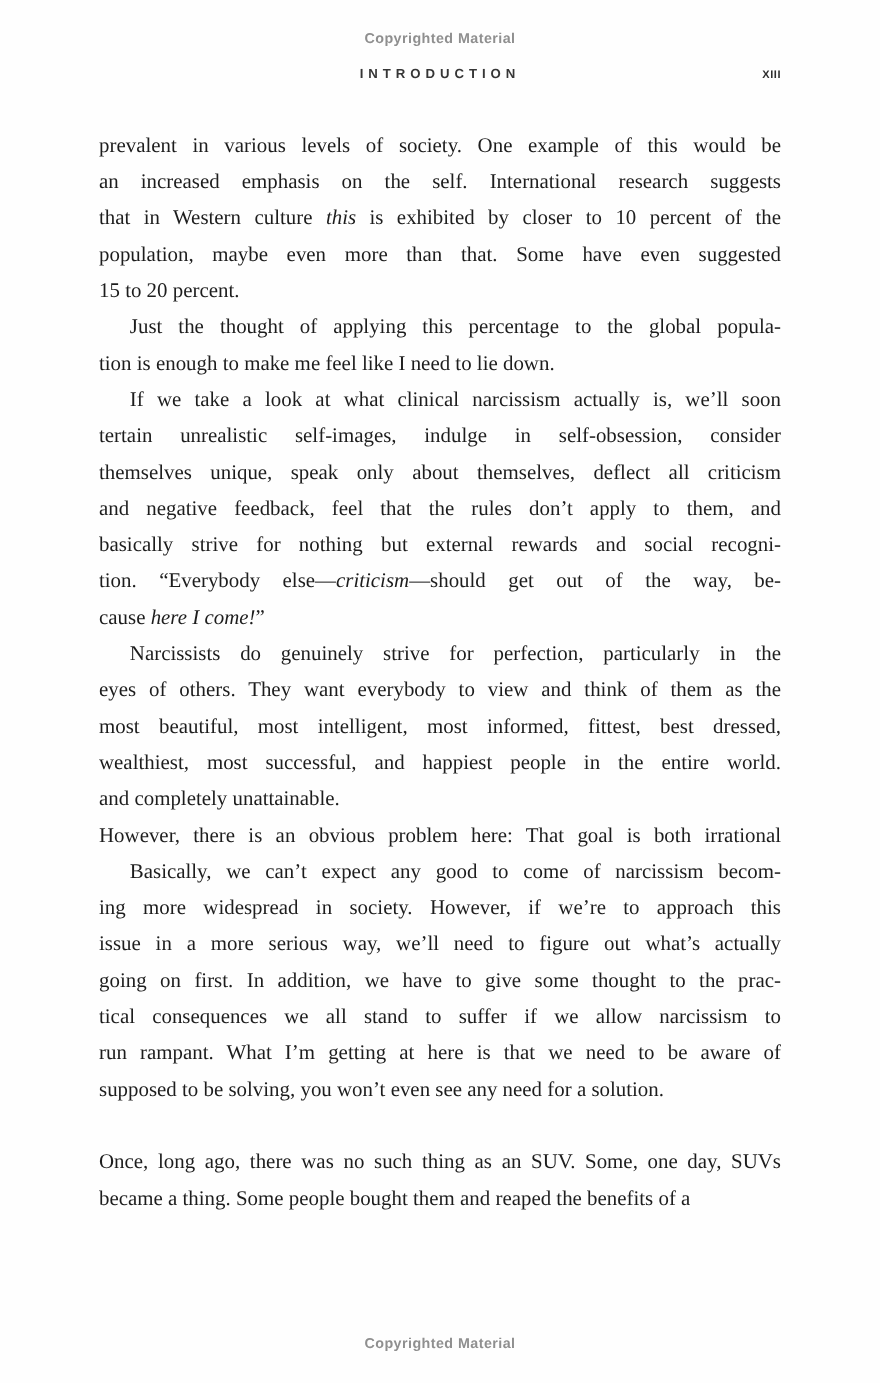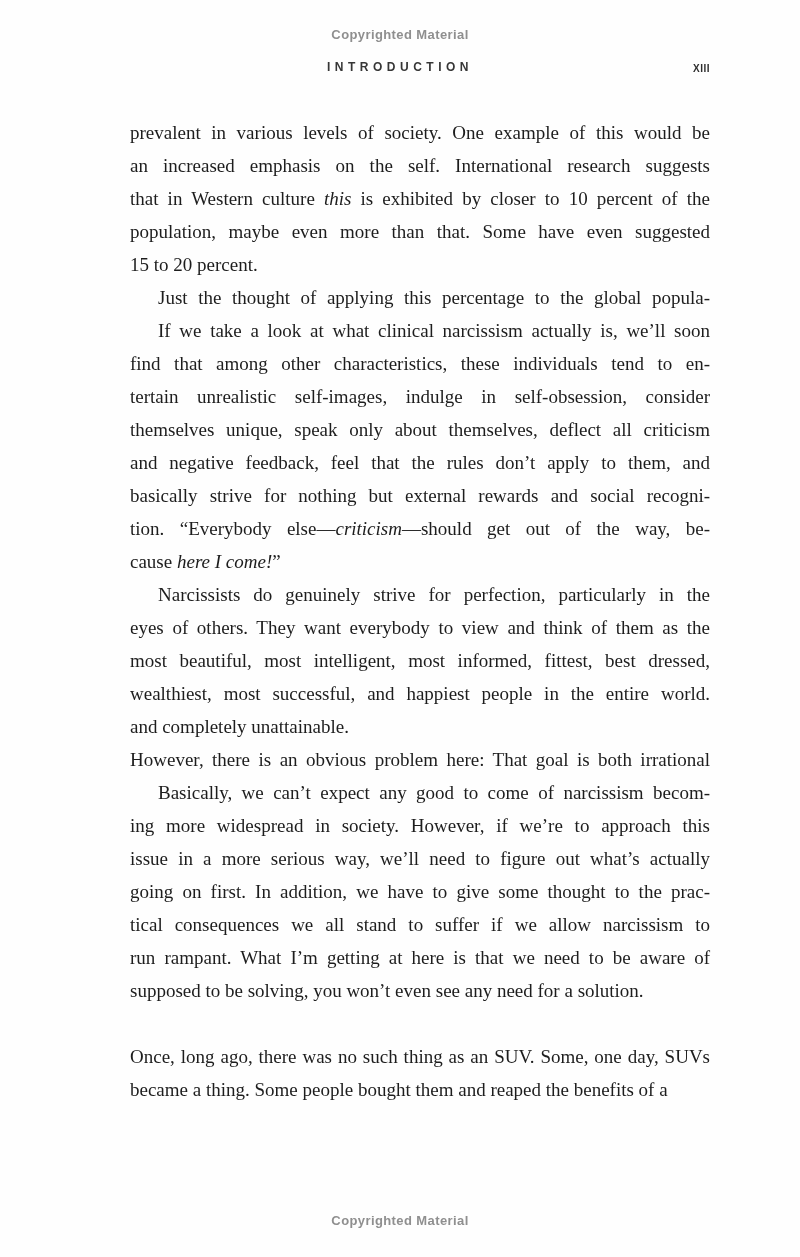--- a/index.html
+++ b/index.html
@@ -53,21 +53,20 @@
     width: 620px;
     font-size: 19px;
     line-height: 33px;
   }
   .para { margin: 0; }
   .para.gap { margin-top: 33px; }
   .line {
     text-align: justify;
     text-align-last: justify;
     white-space: normal;
-    margin-left: 40px;
   }
   .line.last { text-align-last: left; }
   .line.indent-first { text-indent: 28px; }
   .em { font-style: italic; }
 </style>
 </head>
 <body>
 
 <div class="page">
   <div class="top-copyright">Copyrighted Material</div>
@@ -77,24 +76,24 @@
   <div class="page-body">
       <div class="para">
         <div class="line"><span>prevalent in various levels of society. One example of this would be</span></div>
         <div class="line"><span>an increased emphasis on the self. International research suggests</span></div>
         <div class="line"><span>that in Western culture </span><span class="em">this</span><span> is exhibited by closer to 10 percent of the</span></div>
         <div class="line"><span>population, maybe even more than that. Some have even suggested</span></div>
         <div class="line last"><span>15 to 20 percent.</span></div>
       </div>
       <div class="para">
         <div class="line indent-first"><span>Just the thought of applying this percentage to the global popula-</span></div>
+        <div class="line last"><span>tion is enough to make me feel like I need to lie down.</span></div>
       </div>
       <div class="para">
         <div class="line indent-first"><span>If we take a look at what clinical narcissism actually is, we’ll soon</span></div>
-        <div class="line"><span>find that among other characteristics, these individuals tend to en-</span></div>
         <div class="line"><span>tertain unrealistic self-images, indulge in self-obsession, consider</span></div>
         <div class="line"><span>themselves unique, speak only about themselves, deflect all criticism</span></div>
         <div class="line"><span>and negative feedback, feel that the rules don’t apply to them, and</span></div>
         <div class="line"><span>basically strive for nothing but external rewards and social recogni-</span></div>
         <div class="line"><span>tion. “Everybody else—</span><span class="em">criticism</span><span>—should get out of the way, be-</span></div>
         <div class="line last"><span>cause </span><span class="em">here I come!</span><span>”</span></div>
       </div>
       <div class="para">
         <div class="line indent-first"><span>Narcissists do genuinely strive for perfection, particularly in the</span></div>
         <div class="line"><span>eyes of others. They want everybody to view and think of them as the</span></div>

